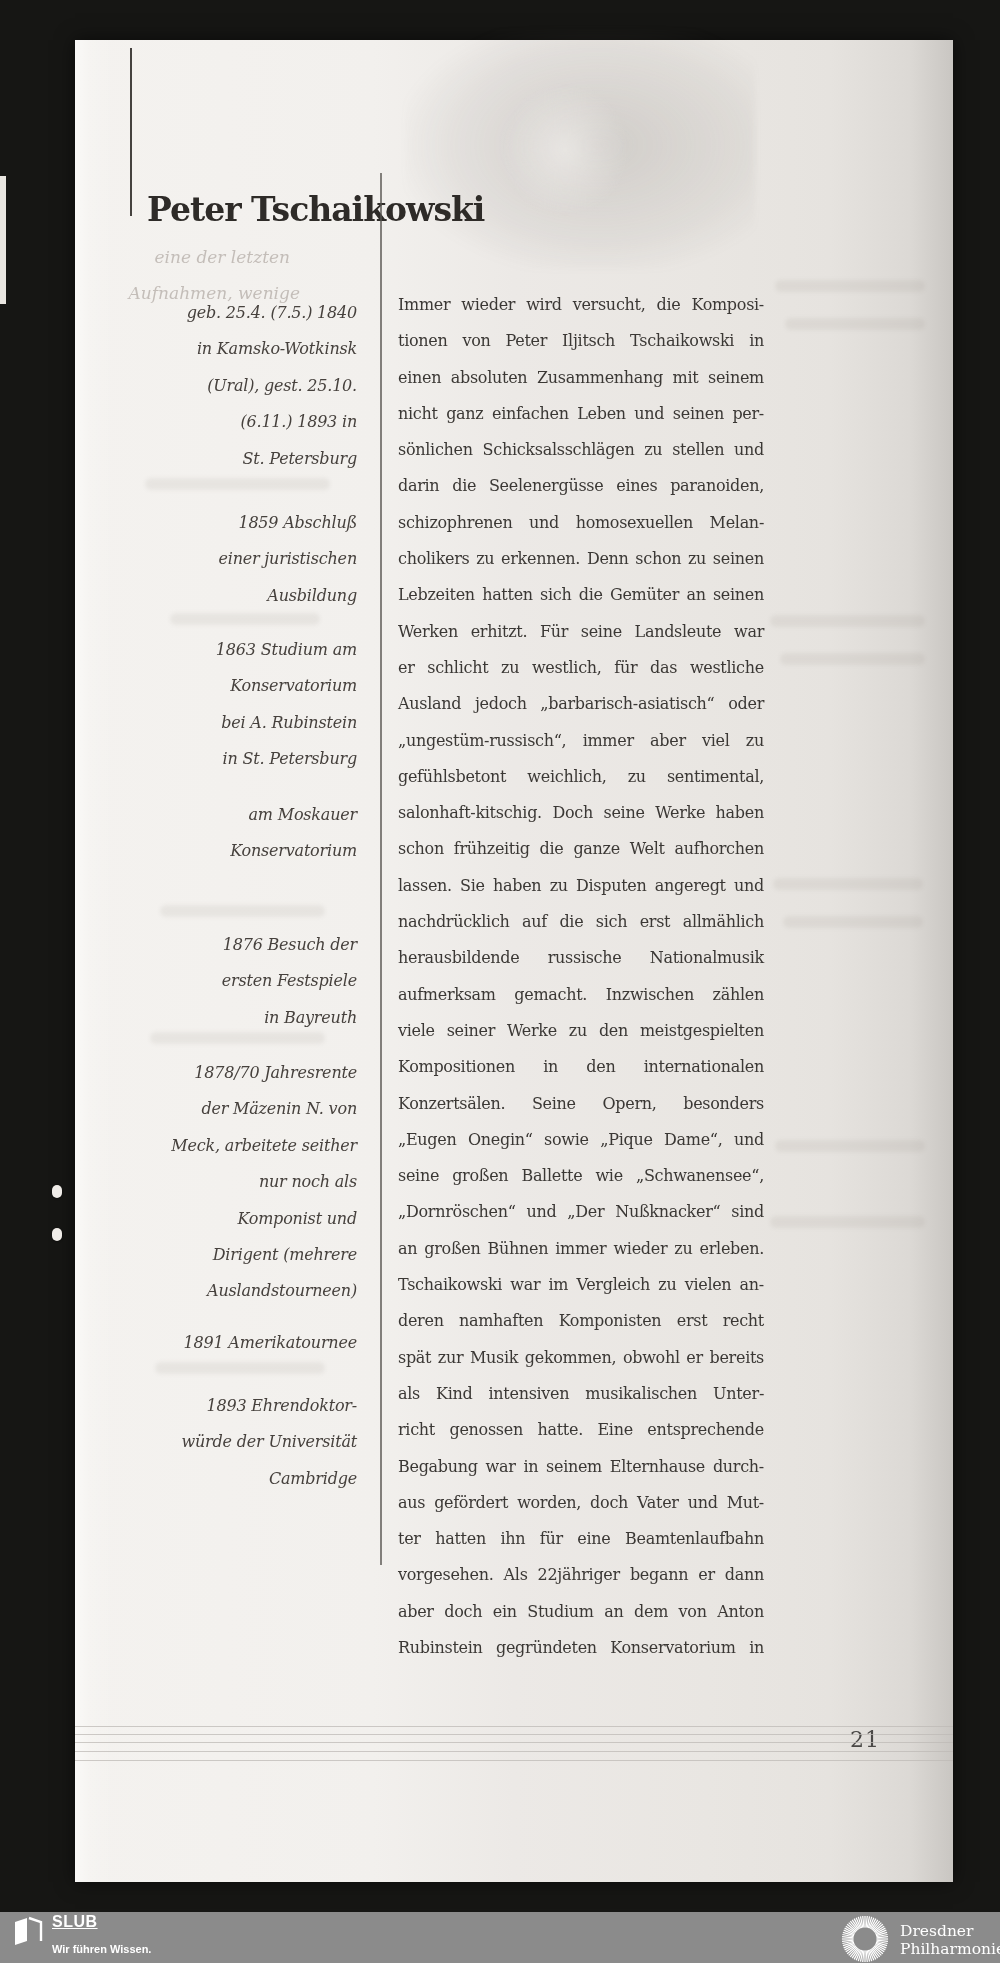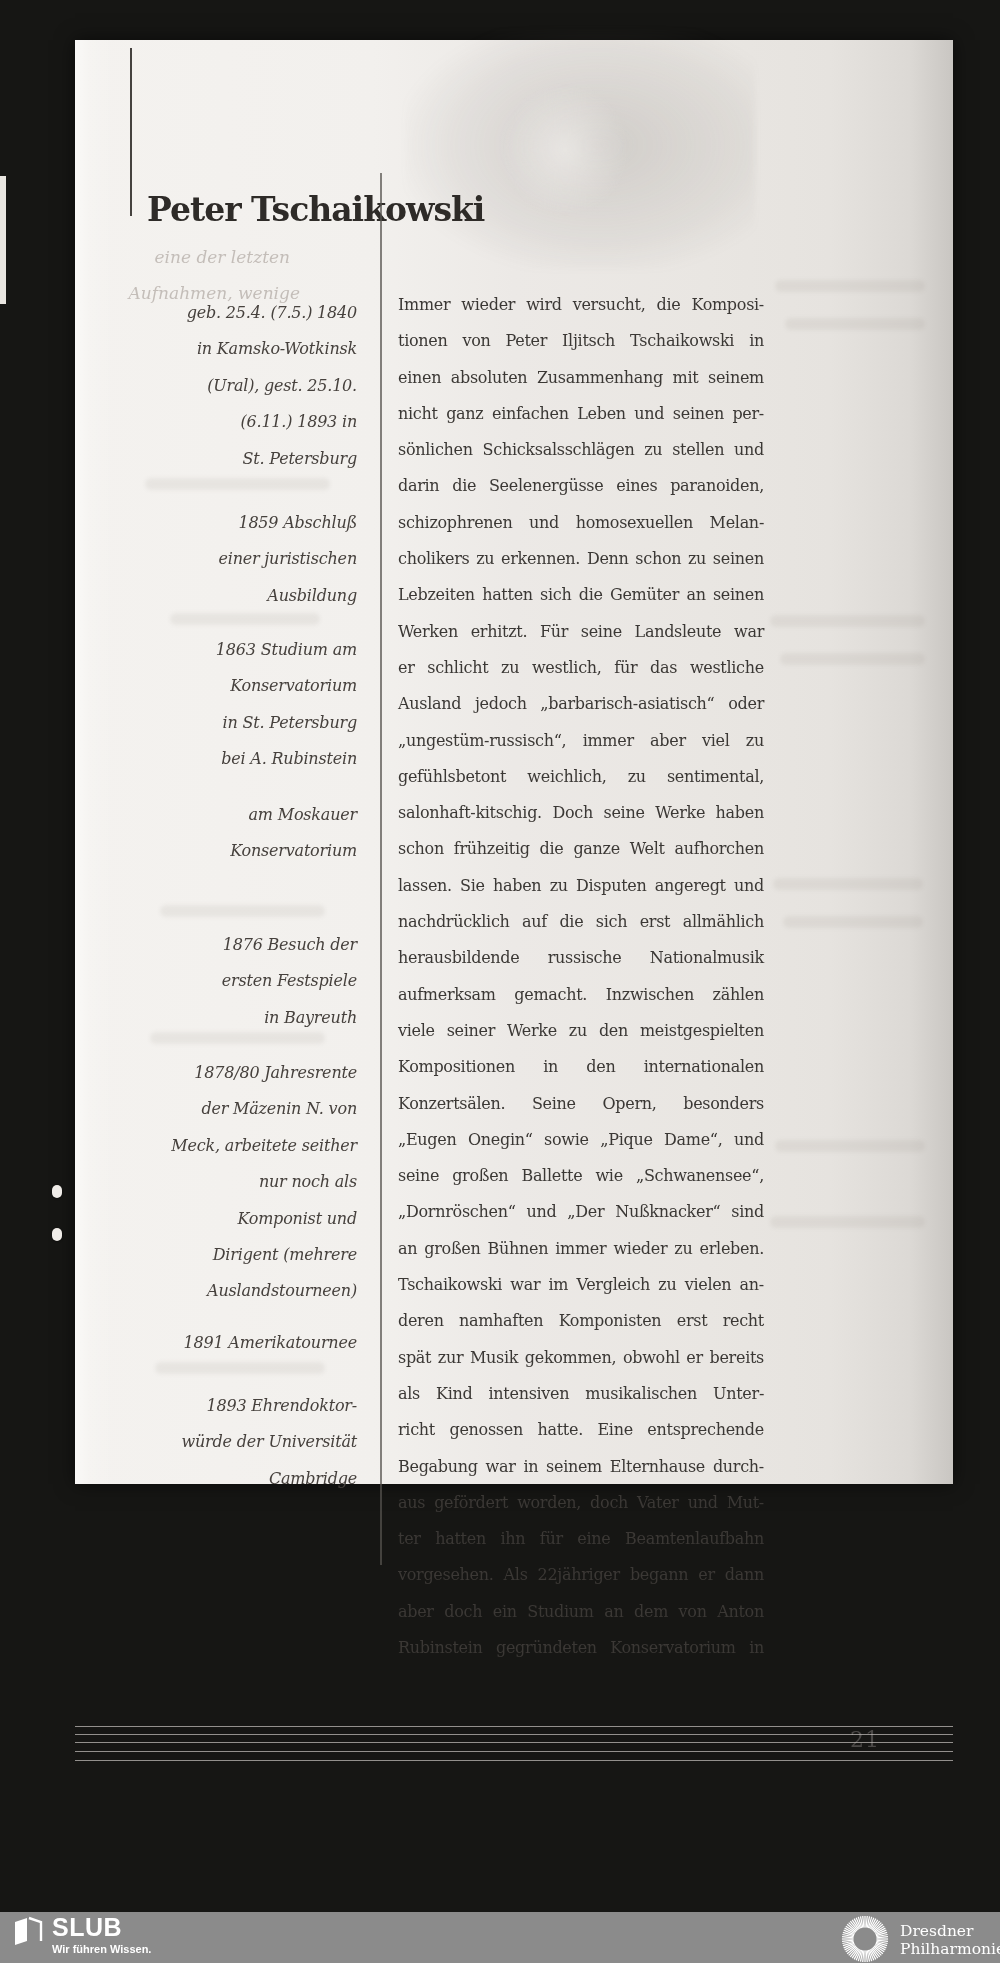--- a/index.html
+++ b/index.html
@@ -1,19 +1,19 @@
 <!DOCTYPE html>
 <html><head>
 <meta charset="utf-8">
 <style>
   html,body{margin:0;padding:0;background:#141412;}
   .stage{position:relative;width:1000px;height:1963px;background:#161614;overflow:hidden;
          font-family:"DejaVu Serif",serif;}
   
-  .scan-page{position:absolute;left:75px;top:40px;width:878px;height:1444px;
+  .scan-page{position:absolute;left:75px;top:40px;width:878px;height:1842px;
     background:
       linear-gradient(90deg, rgba(255,255,255,.55) 0px, rgba(255,255,255,.18) 14px, rgba(255,255,255,0) 40px),
       linear-gradient(90deg, #f4f2ef 0%, #f2f0ed 34%, #ece9e6 50%, #e9e6e2 72%, #e6e3df 86%, #dcd9d5 95%, #c9c6c2 100%);
     box-shadow:0 0 18px rgba(0,0,0,.55);}
   .edge-sliver{position:absolute;left:0;top:176px;width:6px;height:128px;background:#e9e6e1;}
   .punch-hole{position:absolute;width:10px;height:13px;border-radius:5px;background:#efece8;
     box-shadow:0 1px 2px rgba(0,0,0,.4);}
   
   .portrait-ghost{position:absolute;left:330px;top:-10px;width:350px;height:240px;
     background:radial-gradient(ellipse at 55% 48%, rgba(108,103,98,.20), rgba(108,103,98,.08) 55%, rgba(0,0,0,0) 76%);
@@ -39,21 +39,21 @@
   .body-line{display:flex;justify-content:space-between;height:36.3px;line-height:36.3px;
     font-size:16px;letter-spacing:-0.3px;color:#3b3835;}
   .body-line span{flex:0 0 auto;white-space:pre;}
   
   .staff-line{position:absolute;left:0;width:878px;height:1px;background:#bdbab6;opacity:.75;}
   .page-number{position:absolute;left:775px;top:1687px;font-size:22px;color:#4b4947;letter-spacing:1px;}
   
   .footer-bar{position:absolute;left:0;top:1912px;width:1000px;height:51px;background:#8b8b8b;}
   .slub-logo{position:absolute;left:13px;top:3px;width:30px;height:30px;}
   .slub-name{position:absolute;left:52px;top:1px;font-family:"Liberation Sans",sans-serif;
-    font-weight:bold;font-size:25px;color:#fff;letter-spacing:.5px;}
+    font-weight:bold;font-size:16px;color:#fff;letter-spacing:.5px;text-decoration:underline;}
   .slub-tagline{position:absolute;left:52px;top:31px;font-family:"Liberation Sans",sans-serif;
     font-weight:bold;font-size:11px;color:#fff;}
   .sunburst{position:absolute;left:840px;top:2px;width:50px;height:50px;}
   .phil-text{position:absolute;left:900px;top:11px;font-family:"DejaVu Serif",serif;
     font-size:15.5px;line-height:17.5px;color:#fff;white-space:nowrap;}
 </style>
 </head>
 <body>
 
 <div class="stage">
@@ -79,34 +79,34 @@
           <div class="sb-line">St. Petersburg</div>
         </div>
         <div class="sb-block" style="top: 465px;">
           <div class="sb-line">1859 Abschluß</div>
           <div class="sb-line">einer juristischen</div>
           <div class="sb-line">Ausbildung</div>
         </div>
         <div class="sb-block" style="top: 592px;">
           <div class="sb-line">1863 Studium am</div>
           <div class="sb-line">Konservatorium</div>
+          <div class="sb-line">bei A. Rubinstein</div>
           <div class="sb-line">in St. Petersburg</div>
-          <div class="sb-line">bei A. Rubinstein</div>
         </div>
         <div class="sb-block" style="top: 757px;">
           <div class="sb-line">am Moskauer</div>
           <div class="sb-line">Konservatorium</div>
         </div>
         <div class="sb-block" style="top: 887px;">
           <div class="sb-line">1876 Besuch der</div>
           <div class="sb-line">ersten Festspiele</div>
           <div class="sb-line">in Bayreuth</div>
         </div>
         <div class="sb-block" style="top: 1015px;">
-          <div class="sb-line">1878/80 Jahresrente</div>
+          <div class="sb-line">1878/70 Jahresrente</div>
           <div class="sb-line">der Mäzenin N. von</div>
           <div class="sb-line">Meck, arbeitete seither</div>
           <div class="sb-line">nur noch als</div>
           <div class="sb-line">Komponist und</div>
           <div class="sb-line">Dirigent (mehrere</div>
           <div class="sb-line">Auslandstourneen)</div>
         </div>
         <div class="sb-block" style="top: 1285px;">
           <div class="sb-line">1891 Amerikatournee</div>
         </div>

